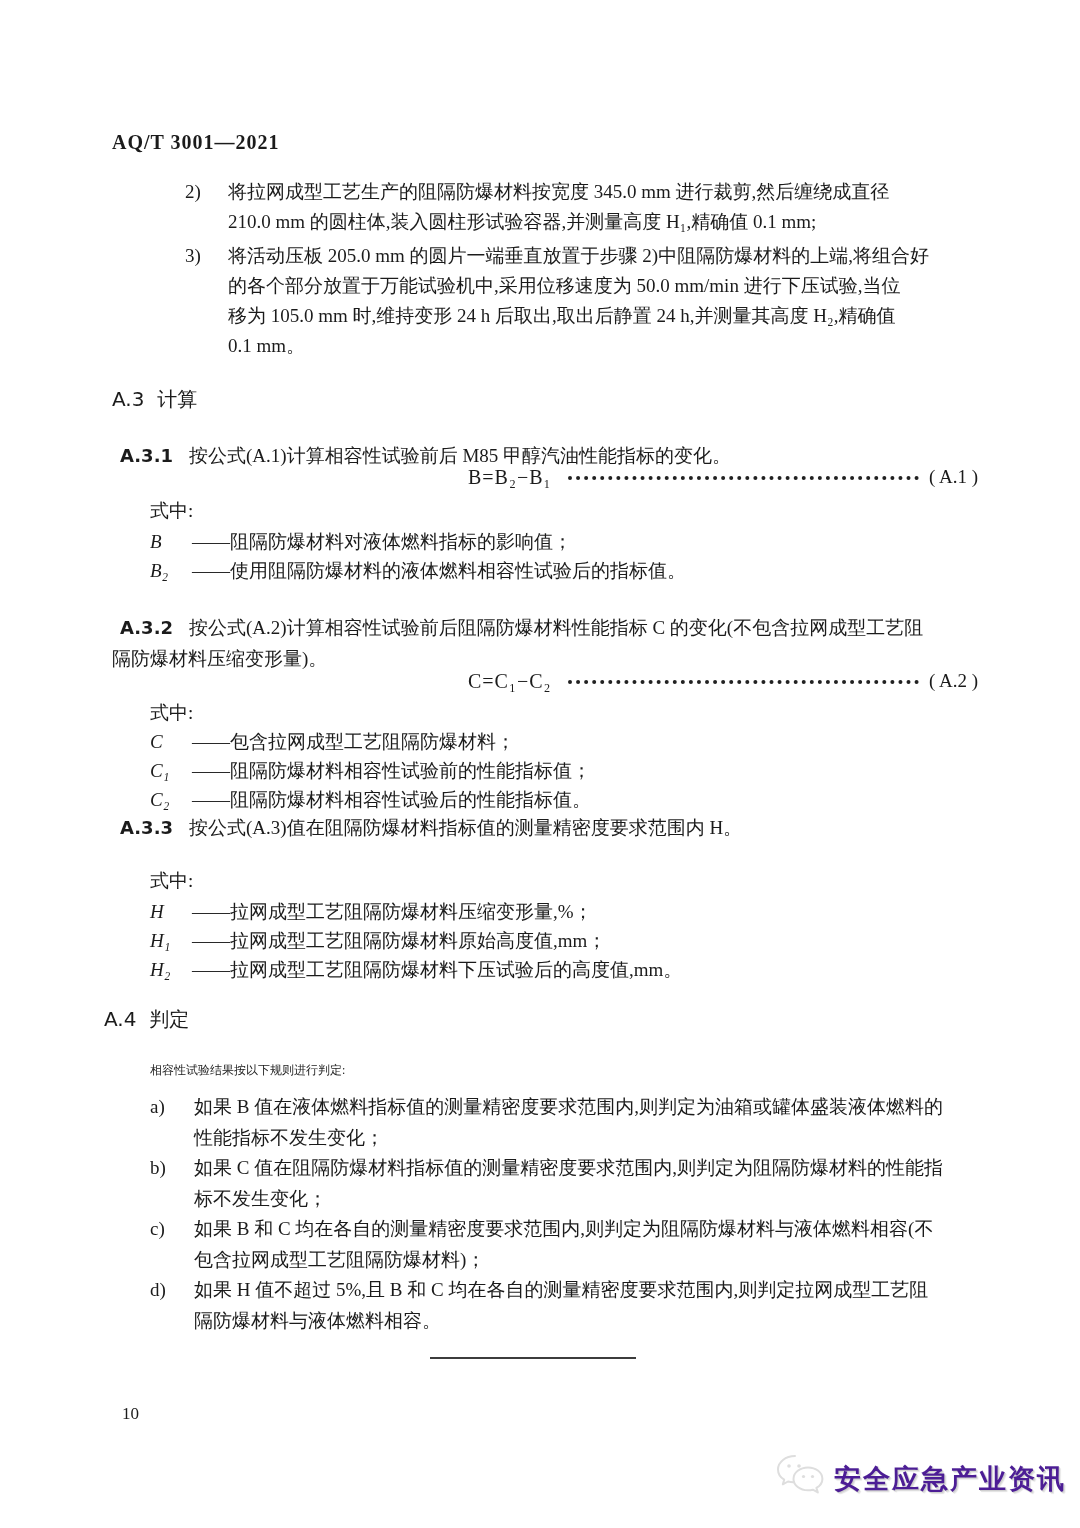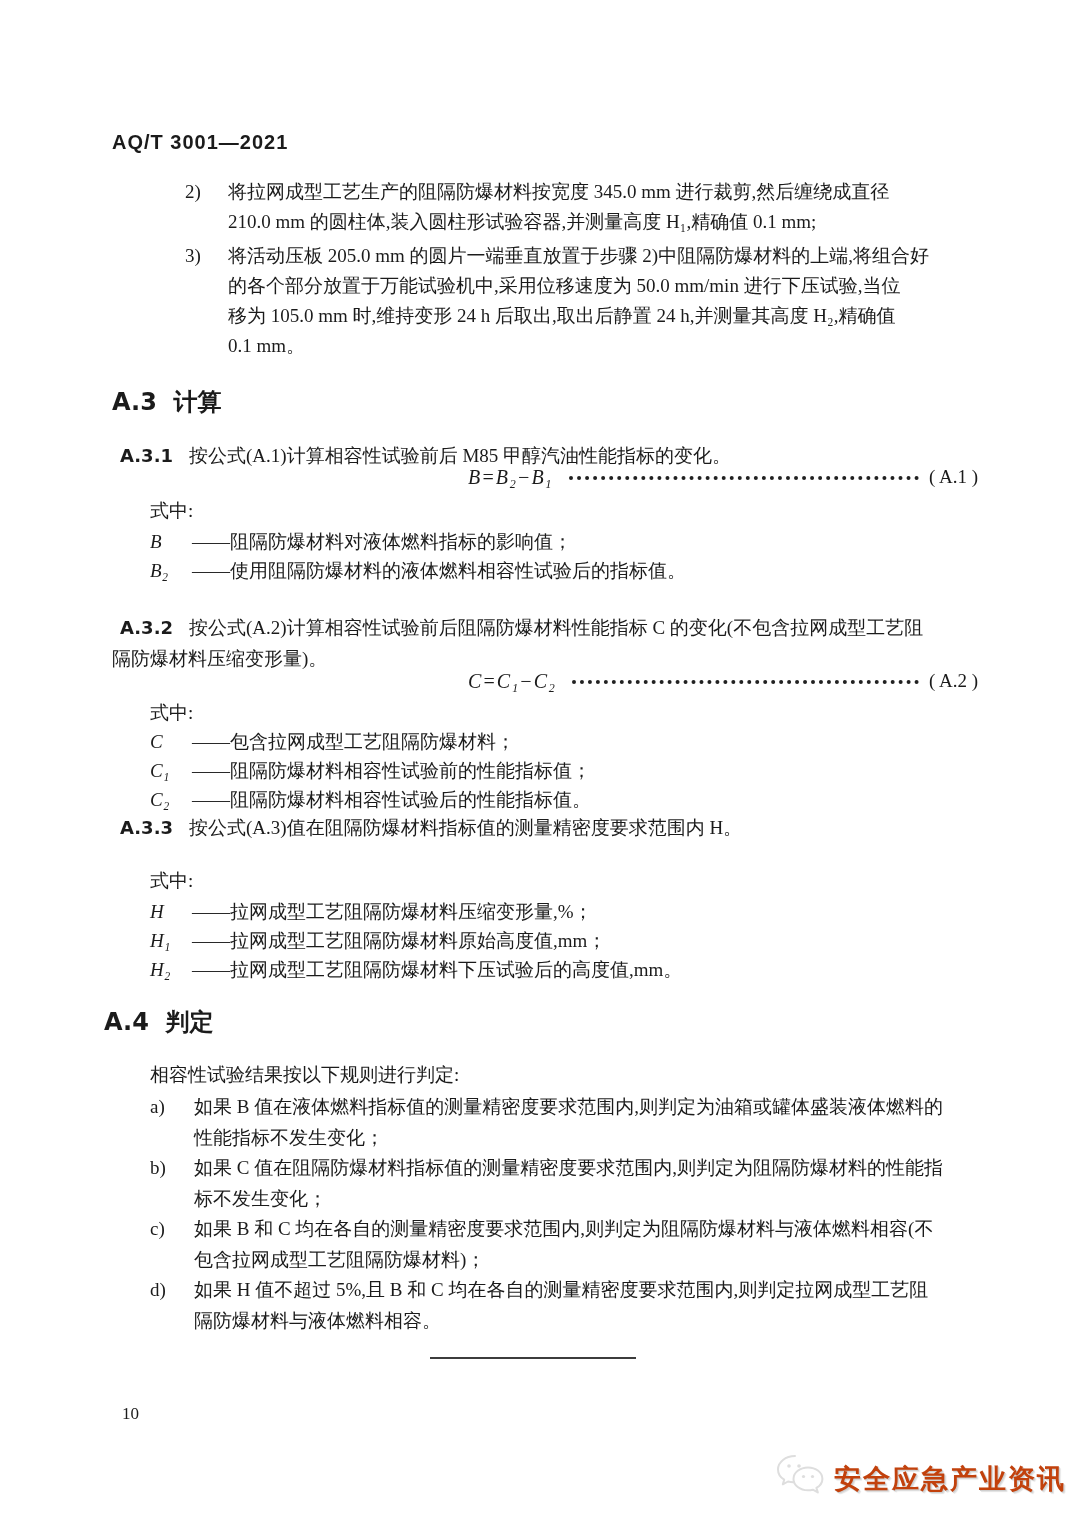--- a/index.html
+++ b/index.html
@@ -4,86 +4,86 @@
 <style>
   html,body{margin:0;padding:0;background:#ffffff;}
   .page{
     position:relative;width:1080px;height:1528px;background:#ffffff;
     overflow:hidden;color:#1b1b1b;
     font-family:"Liberation Serif","DejaVu Serif",serif;
   }
   .blk{position:absolute;}
 
   
-  #blk-hdr{top:131px;left:112px;font-family:Liberation Sans, sans-serif;
+  #blk-hdr{top:131px;left:112px;font-family:Liberation Serif, serif;
     font-weight:bold;font-size:20px;letter-spacing:1px;}
 
   
   #blk-olist{top:177px;left:185px;width:778px;}
   .oitem{display:flex;font-size:19px;line-height:30px;margin-bottom:4px;}
   .onum{width:43px;flex:none;}
   .otext{width:735px;white-space:pre-wrap;text-align:justify;}
 
   
-  .sec-h{font-family:"DejaVu Sans","Liberation Sans",sans-serif;font-weight:bold;
-    font-size:24px;white-space:pre;text-align:right;}
+  .sec-h{font-family:"DejaVu Sans","Liberation Sans",sans-serif;font-weight:normal;
+    font-size:20px;white-space:pre;text-align:right;}
   #blk-h-a3{top:386px;left:112px;}
   #blk-h-a4{top:1006px;left:104px;}
 
   
   .para{left:112px;width:850px;font-size:19px;line-height:31px;text-align:justify;}
   .cnum{font-family:"DejaVu Sans","Liberation Sans",sans-serif;font-weight:bold;
     font-size:18px;margin-right:16px;margin-left:8px;}
   .ctext{white-space:pre-wrap;}
   #blk-c0{top:440px;}
   #blk-c1{top:612px;}
   #blk-c2{top:812px;}
 
   
   .formula-row{left:112px;width:866px;display:flex;align-items:center;height:30px;}
   #blk-f0{top:462px;}
   #blk-f1{top:666px;text-align:right;}
   #blk-f2{top:838px;}
   .fsp{width:356px;flex:none;}
-  .formula{font-style:italic;font-size:20px;white-space:nowrap;letter-spacing:1px;}
+  .formula{font-size:20px;white-space:nowrap;letter-spacing:1px;}
   .leader{flex:1;height:0;border-bottom:4px dotted #212121;margin:0 10px 0 16px;
     transform:translateY(1px);}
   .flabel{white-space:nowrap;font-size:19px;}
 
   
   .where{left:150px;font-size:19px;}
   #blk-w0{top:498px;}
   #blk-w1{top:700px;}
   #blk-w2{top:868px;}
   .defs{left:150px;width:812px;}
   #blk-d0{top:527px;}
   #blk-d1{top:727px;}
   #blk-d2{top:897px;}
   .def{display:flex;font-size:19px;line-height:29px;}
   .dsym{width:42px;flex:none;font-style:italic;}
   .ddesc{flex:1;}
 
   
-  #blk-intro{top:1062px;left:150px;font-size:19px;}
+  #blk-intro{top:1062px;left:150px;font-size:12px;}
   #blk-rules{top:1092px;left:150px;width:812px;}
   .rule{display:flex;font-size:19px;line-height:30.5px;}
   .rnum{width:44px;flex:none;}
   .rtext{width:768px;white-space:pre-wrap;text-align:justify;}
 
   
   #blk-divider{top:1357px;left:430px;width:206px;border-top:2.5px solid #3c3c3c;}
 
   
   #blk-pagenum{top:1404px;left:122px;font-size:17px;}
 
   
   #blk-watermark{top:1453px;right:14px;display:flex;align-items:center;gap:8px;}
   .wm-text{
     font-family:Liberation Sans, sans-serif;font-weight:bold;
-    font-size:27px;letter-spacing:2px;color:#c2410c;
+    font-size:27px;letter-spacing:2px;color:#4c1d95;
     text-shadow:1px 1px 0 #cfcfcf,2px 2px 1px #e2e2e2;
   }
 </style>
 </head>
 <body>
 
 <div class="page">
 
   <div class="blk" id="blk-hdr">AQ/T 3001—2021</div>
 

